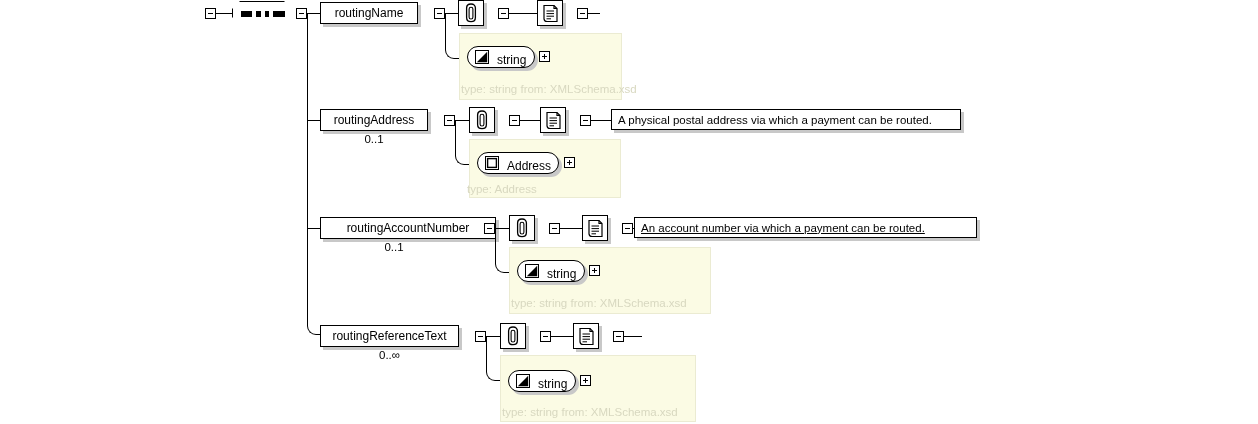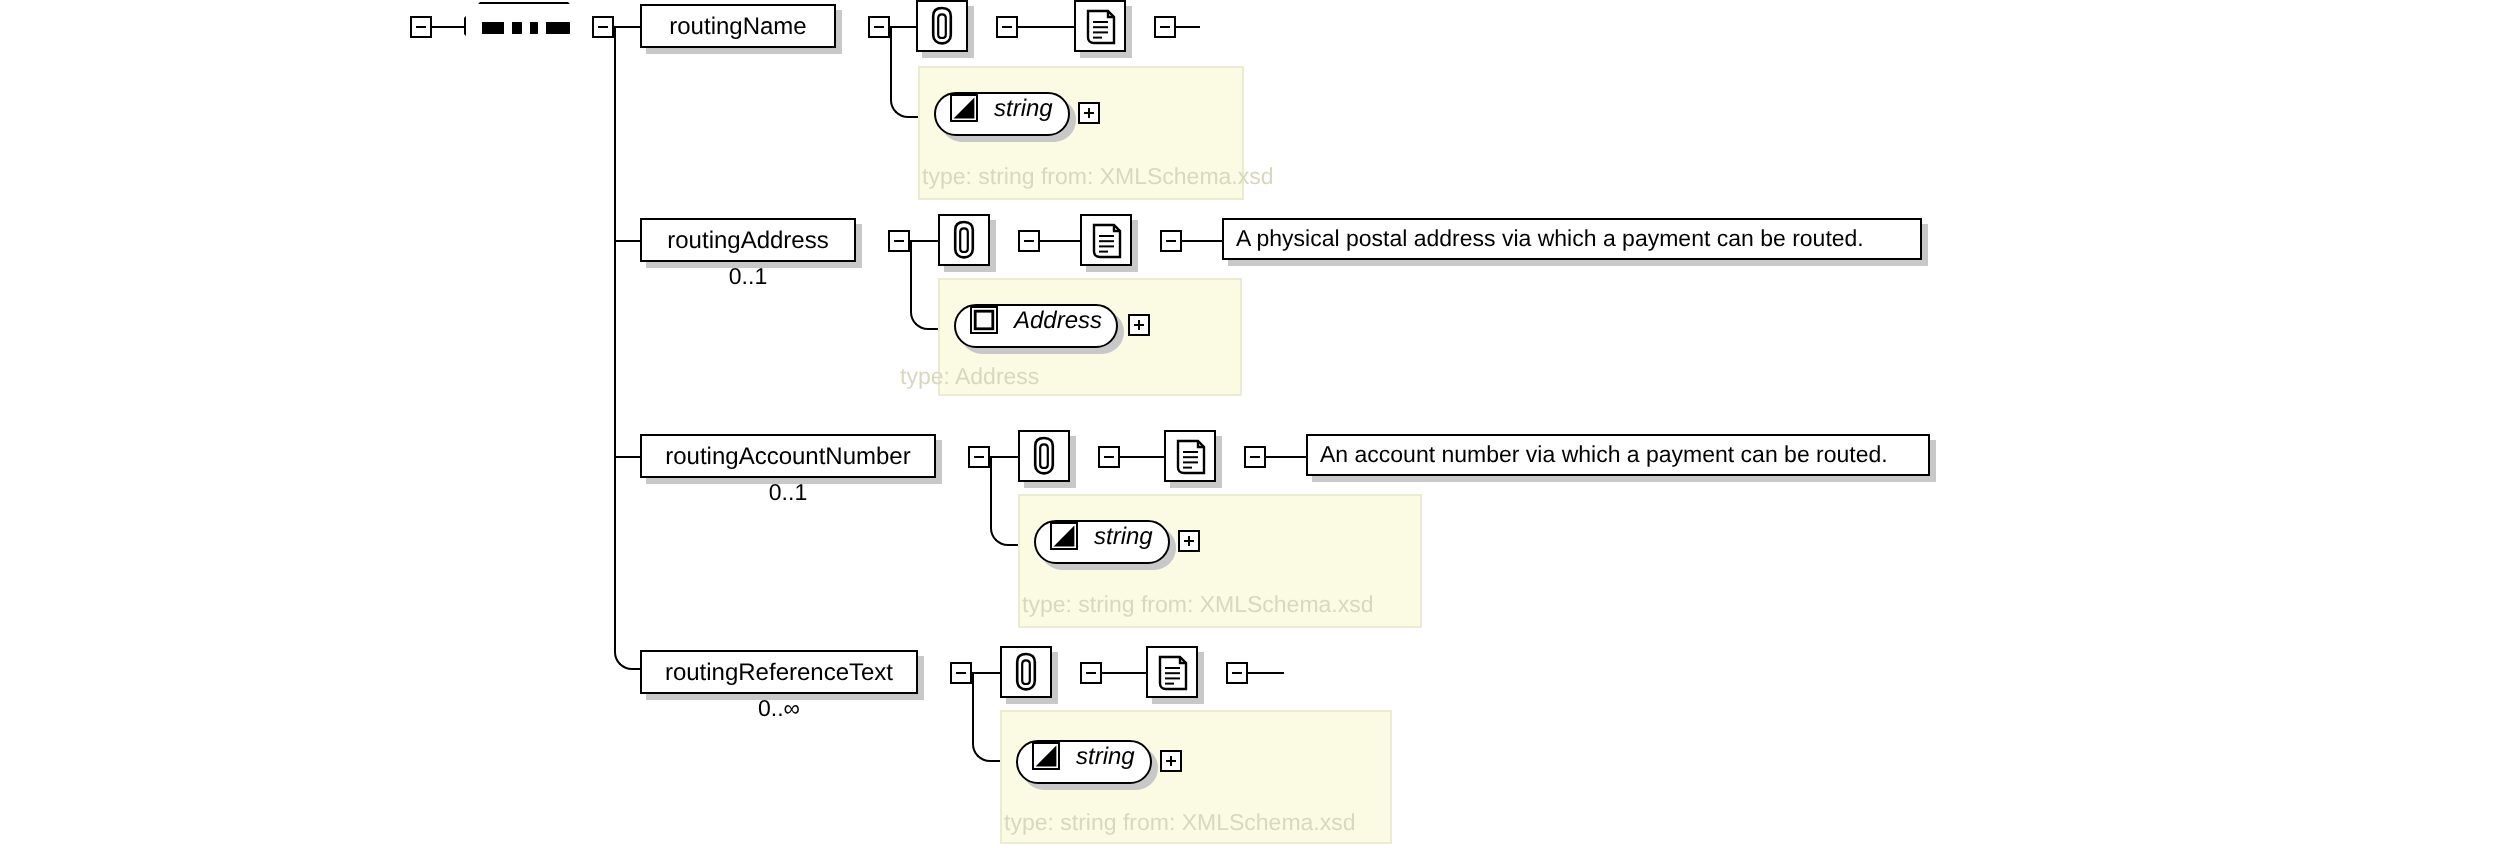--- a/index.html
+++ b/index.html
@@ -66,23 +66,22 @@
   
   .typepanel{
     position:absolute;box-sizing:border-box;
     background:#fbfbe4;border:1px solid #ebebd2;
   }
   .typebox{
     position:absolute;box-sizing:border-box;height:22px;
     background:#ffffff;border:1px solid #000000;
     box-shadow:3px 3px 0 0 #c8c8c8;
     border-radius:11px / 11px;
-    display:flex;align-items:flex-start;gap:8px;padding:0 12px 0 7px;
+    display:flex;align-items:flex-end;gap:8px;padding:0 12px 0 7px;
     font-size:12px;
-    font-style:italic;
   }
   .typecaption{
     position:absolute;font-size:11.5px;color:#d8d8c0;white-space:nowrap;
   }
 
   
   .hline{position:absolute;height:1px;background:#000000;}
   .vline{position:absolute;width:1px;background:#000000;}
   .corner{
     position:absolute;border-left:1px solid #000000;border-bottom:1px solid #000000;
@@ -201,24 +200,24 @@
   <div class="typebox" style="left:477px;top:152px;width:82px;">
     <span class="ico">
       <svg width="14" height="14" viewBox="0 0 14 14">
         <rect x="0.5" y="0.5" width="13" height="13" fill="#fff" stroke="#000" stroke-width="1"></rect>
         <rect x="2.6" y="2.6" width="8.8" height="8.8" fill="#fff" stroke="#000" stroke-width="1.4"></rect>
       </svg>
     </span>
     <span>Address</span>
   </div>
   <div class="expander plus" style="left:564px;top:157px;"></div>
-  <div class="typecaption" style="left:450px;top:183px;text-align:right;">type: Address</div>
+  <div class="typecaption" style="left:467px;top:183px;text-align:right;">type: Address</div>
 
   <div class="hline" style="left:307px;top:228px;width:14px;"></div>
-  <div class="node elem" style="left:320px;top:217px;width:148px;">
+  <div class="node elem" style="left:320px;top:217px;width:176px;">
     <span>routingAccountNumber</span>
   </div>
   <div class="card" style="left:320px;top:241px;width:148px;">0..1</div>
   <div class="expander" style="left:484px;top:223px;"></div>
 
   <div class="hline" style="left:495px;top:228px;width:14px;"></div>
   <div class="vline" style="left:495px;top:228px;height:32px;"></div>
   <div class="corner" style="left:495px;top:254px;width:14px;height:18px;"></div>
 
   <div class="node icon" style="left:509px;top:215px;">
@@ -236,21 +235,21 @@
       <path d="M12 1.5 L12 4.5 L15 4.5" fill="none" stroke="#000" stroke-width="1.2"></path>
       <line x1="4.5" y1="7" x2="12" y2="7" stroke="#000" stroke-width="1"></line>
       <line x1="4.5" y1="9.6" x2="12" y2="9.6" stroke="#000" stroke-width="1"></line>
       <line x1="4.5" y1="12.2" x2="12" y2="12.2" stroke="#000" stroke-width="1"></line>
       <line x1="4.5" y1="14.8" x2="9" y2="14.8" stroke="#000" stroke-width="1"></line>
     </svg>
   </div>
   <div class="expander" style="left:622px;top:223px;"></div>
   <div class="hline" style="left:633px;top:228px;width:20px;"></div>
 
-  <div class="node doc" style="left:653px;top:217px;width:312px;">
+  <div class="node doc" style="left:634px;top:217px;width:343px;text-decoration:underline;">
     <span>An account number via which a payment can be routed.</span>
   </div>
 
   <div class="typepanel" style="left:509px;top:247px;width:202px;height:67px;"></div>
   <div class="typebox" style="left:517px;top:260px;width:68px;">
     <span class="ico">
       <svg width="14" height="14" viewBox="0 0 14 14">
         <rect x="0.5" y="0.5" width="13" height="13" fill="#fff" stroke="#000" stroke-width="1"></rect>
         <path d="M1.8 12.2 L12.2 1.8 L12.2 12.2 Z" fill="#000"></path>
       </svg>

